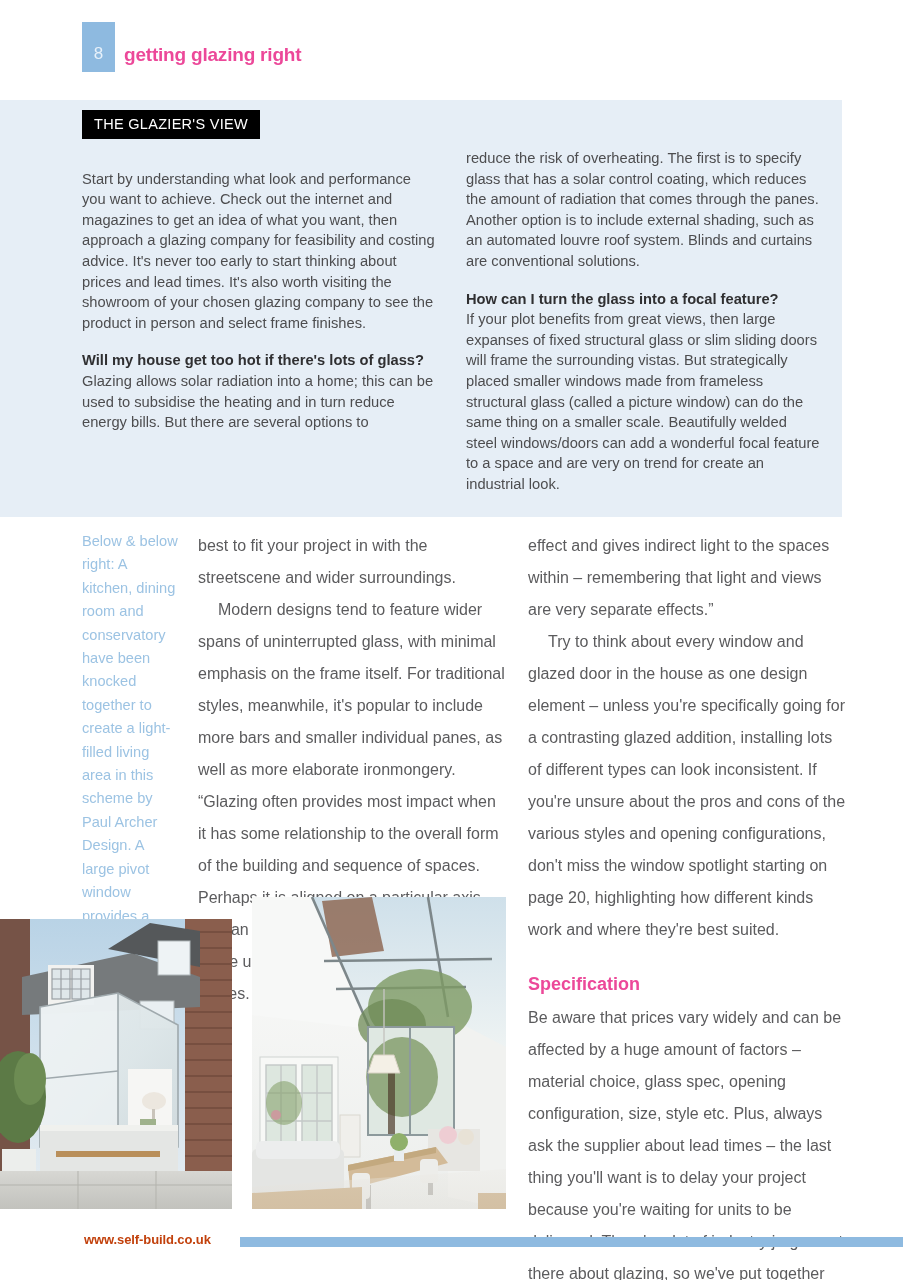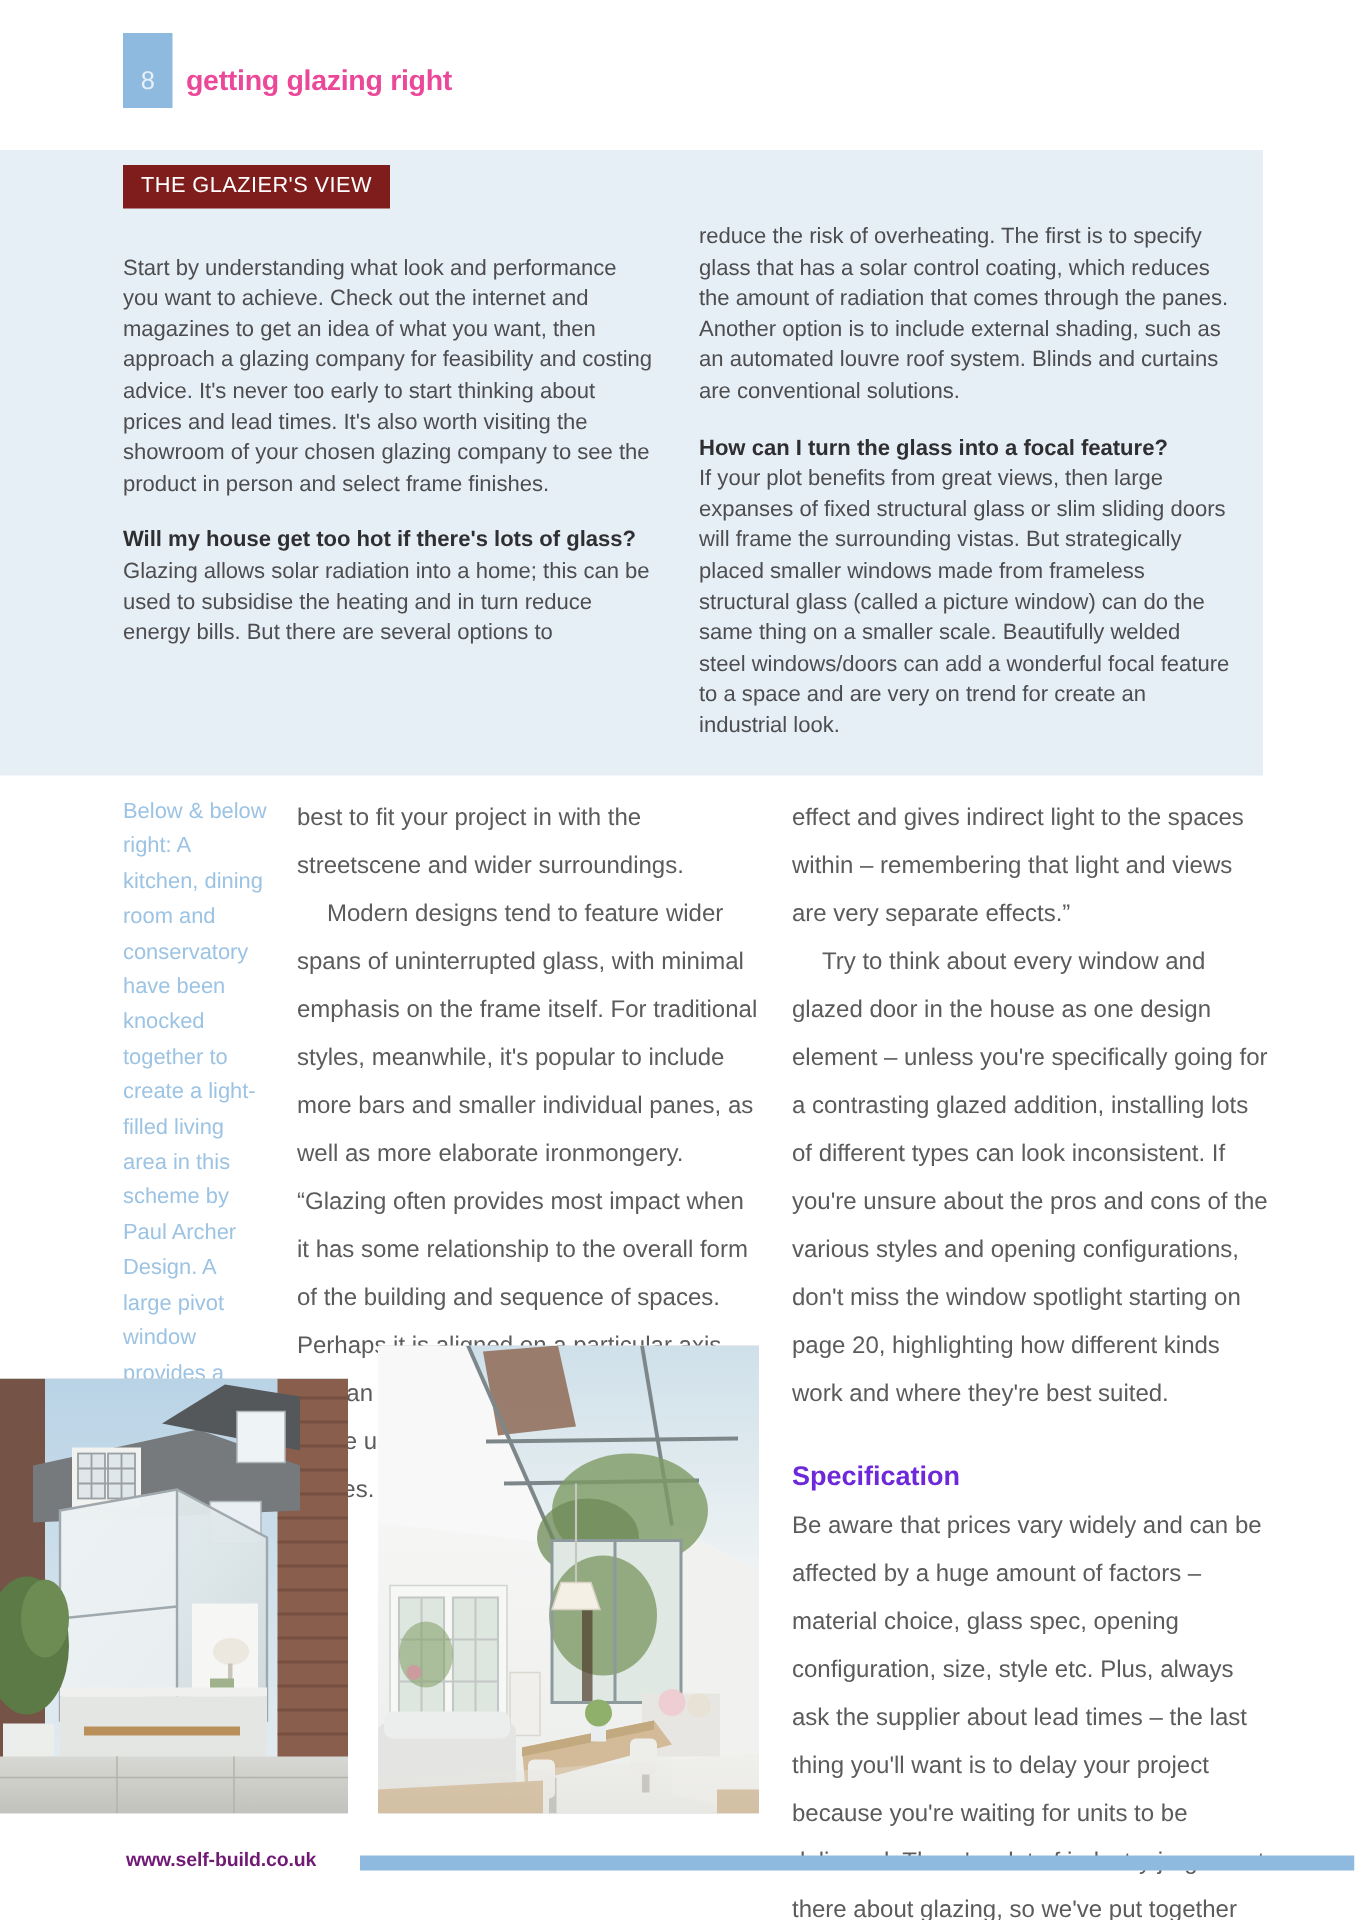--- a/index.html
+++ b/index.html
@@ -51,21 +51,21 @@
   
   .feature-panel {
     position: absolute;
     left: 0; top: 100px;
     width: 842px; height: 417px;
     background: #e6eef6;
   }
   .panel-tag {
     position: absolute;
     left: 82px; top: 110px;
-    background: #7f1d1d;
+    background: #000000;
     color: #ffffff;
     font-size: 14.5px;
     letter-spacing: 0.3px;
     padding: 6px 12px 7px 12px;
     white-space: nowrap;
   }
   .panel-col {
     position: absolute;
     top: 148px;
     width: 355px;
@@ -98,21 +98,21 @@
   .body-col p.indent { text-indent: 20px; }
   .col-mid {
     left: 198px; top: 530px;
     width: 310px;
   }
   .col-right {
     left: 528px; top: 530px;
     width: 318px;
   }
   .subhead {
-    color: #6d28d9;
+    color: #ec4899;
     font-size: 18px;
     font-weight: bold;
     margin: 22px 0 2px 0;
   }
 
   
   .photo {
     position: absolute;
     overflow: hidden;
     background: #cfd6da;
@@ -131,21 +131,21 @@
   .footer {
     position: absolute;
     left: 0; top: 1232px;
     width: 903px; height: 24px;
   }
   .footer-url {
     position: absolute;
     left: 84px; top: 0;
     font-size: 13px;
     font-weight: bold;
-    color: #701a75;
+    color: #c2410c;
     letter-spacing: -0.1px;
   }
   .footer-rule {
     position: absolute;
     left: 240px; top: 5px;
     width: 663px; height: 10px;
     background: #8ebae0;
   }
 </style>
 </head>

